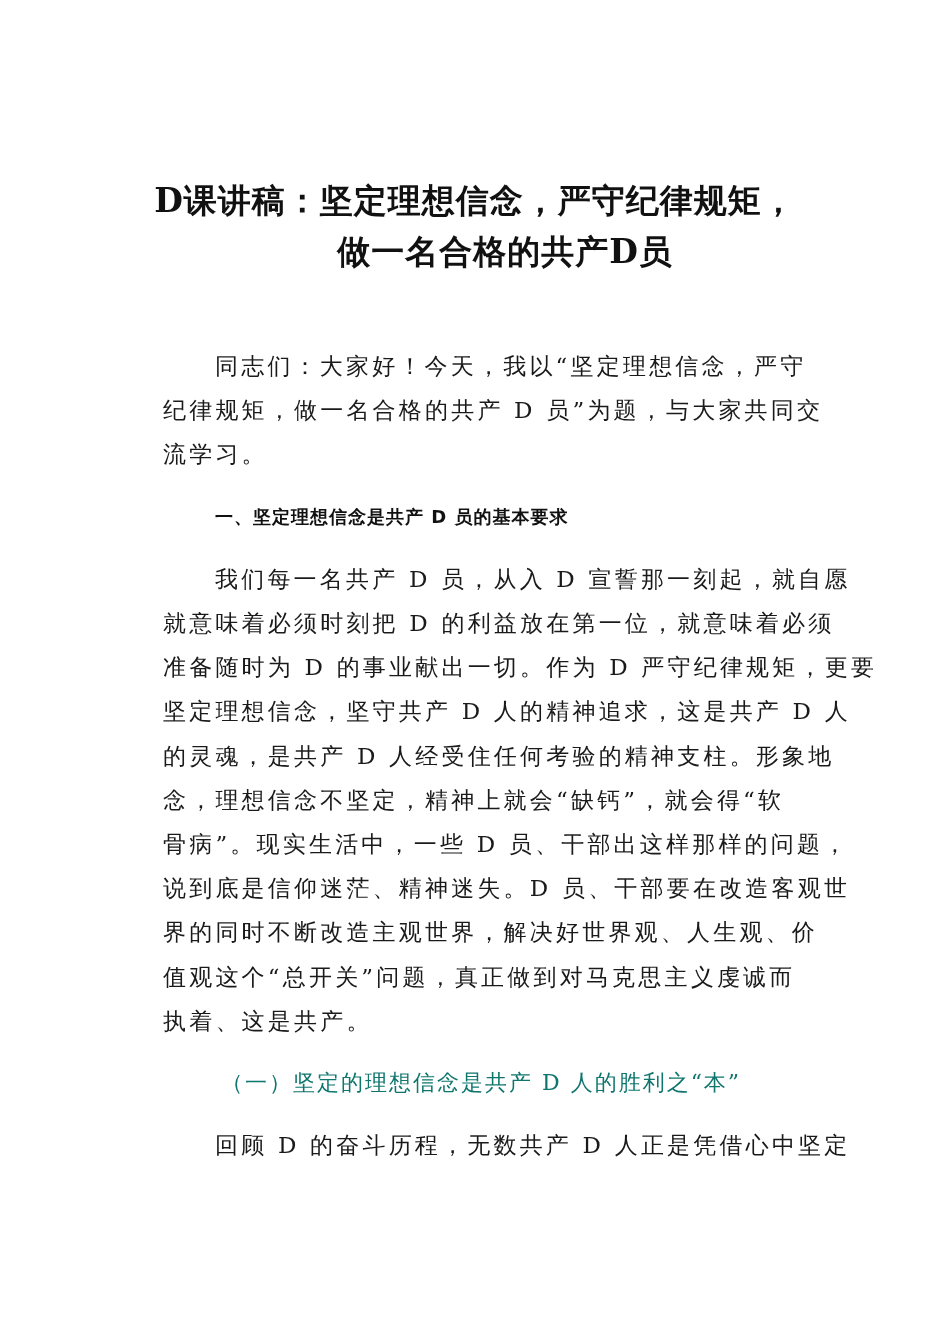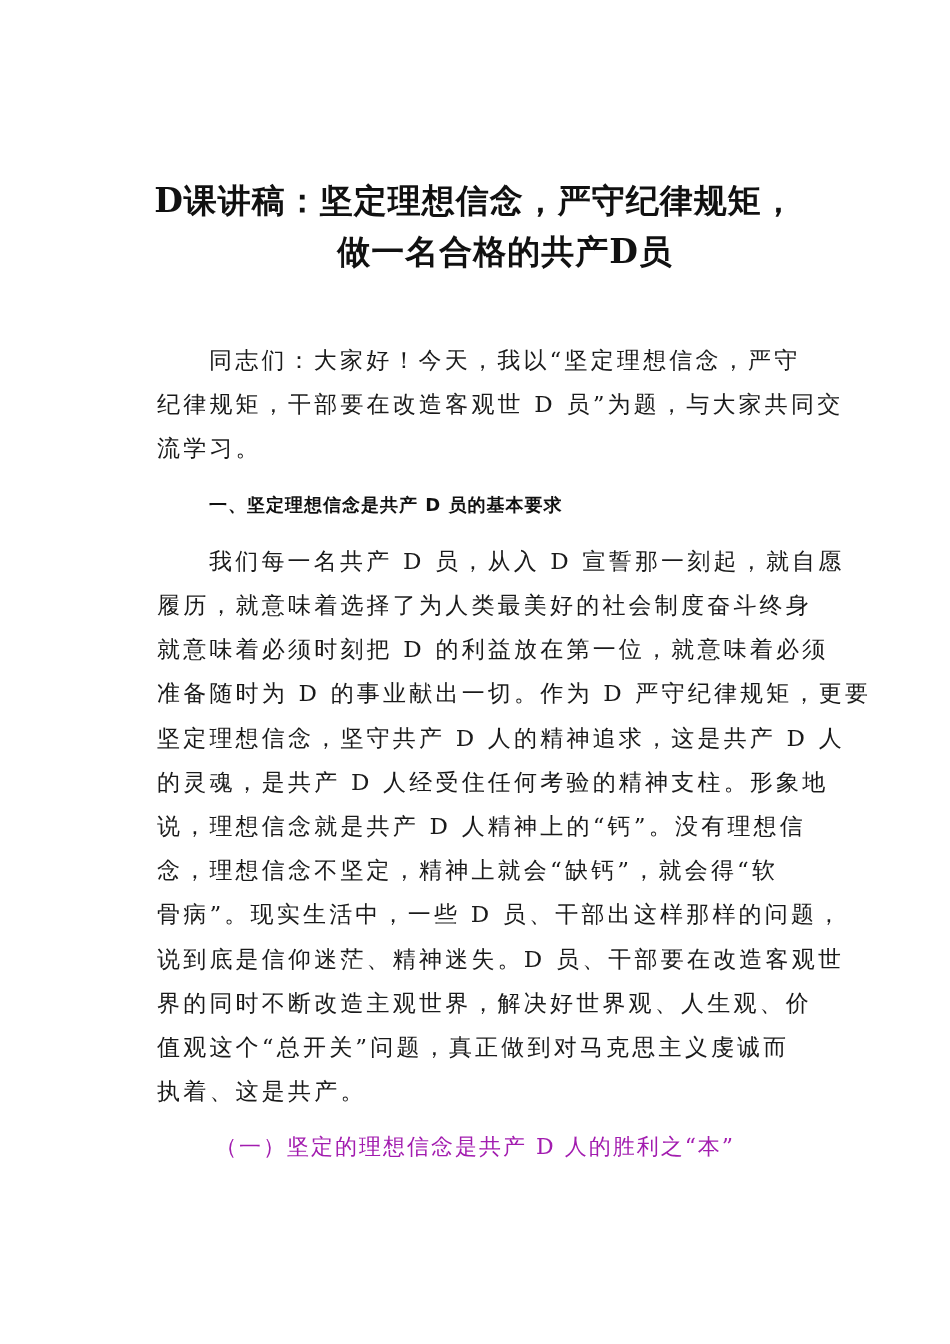--- a/index.html
+++ b/index.html
@@ -12,61 +12,62 @@
     letter-spacing: 1px;
   }
   .t1 { top: 184px; }
   .t2 { top: 235px; padding-left: 30px; }
   .body {
     position: absolute; left: 145px; width: 665px; top: 326px;
     font-family: "DejaVu Serif", "Liberation Serif", serif;
     font-size: 23px; line-height: 44.2px; color: #1a1a1a;
     letter-spacing: 3.2px; text-align: justify;
   }
-  .body p { margin: 12px; }
+  .body p { margin: 18px; }
   .indent { text-indent: 52px; }
   .h1 {
     font-family: "DejaVu Sans", "Liberation Sans", sans-serif;
     font-weight: bold; font-size: 18px; letter-spacing: 1px; text-indent: 52px;
     color: #111;
   }
   .h2 {
     font-family: "DejaVu Serif", "Liberation Serif", serif;
-    font-size: 22px; letter-spacing: 2px; text-indent: 58px; color: #a21caf;
+    font-size: 22px; letter-spacing: 2px; text-indent: 58px; color: #0f766e;
   }
   .line { display: block; white-space: nowrap; }
 </style>
 </head>
 <body>
 
 <div class="page">
   <div class="title t1">D课讲稿：坚定理想信念，严守纪律规矩，</div>
   <div class="title t2">做一名合格的共产D员</div>
 
   <div class="body">
     <p class="indent">
       <span class="line">同志们：大家好！今天，我以“坚定理想信念，严守</span>
-      <span class="line" style="text-indent:0">纪律规矩，干部要在改造客观世 D 员”为题，与大家共同交</span>
+      <span class="line" style="text-indent:0">纪律规矩，做一名合格的共产 D 员”为题，与大家共同交</span>
       <span class="line" style="text-indent:0">流学习。</span>
     </p>
 
     <p class="h1">一、坚定理想信念是共产 D 员的基本要求</p>
 
     <p class="indent">
       <span class="line">我们每一名共产 D 员，从入 D 宣誓那一刻起，就自愿</span>
-      <span class="line" style="text-indent:0">履历，就意味着选择了为人类最美好的社会制度奋斗终身</span>
       <span class="line" style="text-indent:0">就意味着必须时刻把 D 的利益放在第一位，就意味着必须</span>
       <span class="line" style="text-indent:0">准备随时为 D 的事业献出一切。作为 D 严守纪律规矩，更要</span>
       <span class="line" style="text-indent:0">坚定理想信念，坚守共产 D 人的精神追求，这是共产 D 人</span>
       <span class="line" style="text-indent:0">的灵魂，是共产 D 人经受住任何考验的精神支柱。形象地</span>
-      <span class="line" style="text-indent:0">说，理想信念就是共产 D 人精神上的“钙”。没有理想信</span>
       <span class="line" style="text-indent:0">念，理想信念不坚定，精神上就会“缺钙”，就会得“软</span>
       <span class="line" style="text-indent:0">骨病”。现实生活中，一些 D 员、干部出这样那样的问题，</span>
       <span class="line" style="text-indent:0">说到底是信仰迷茫、精神迷失。D 员、干部要在改造客观世</span>
       <span class="line" style="text-indent:0">界的同时不断改造主观世界，解决好世界观、人生观、价</span>
       <span class="line" style="text-indent:0">值观这个“总开关”问题，真正做到对马克思主义虔诚而</span>
       <span class="line" style="text-indent:0">执着、这是共产。</span>
     </p>
 
     <p class="h2">（一）坚定的理想信念是共产 D 人的胜利之“本”</p>
 
+    <p class="indent">
+      <span class="line">回顾 D 的奋斗历程，无数共产 D 人正是凭借心中坚定</span>
+    </p>
   </div>
 </div>
 
 </body></html>

